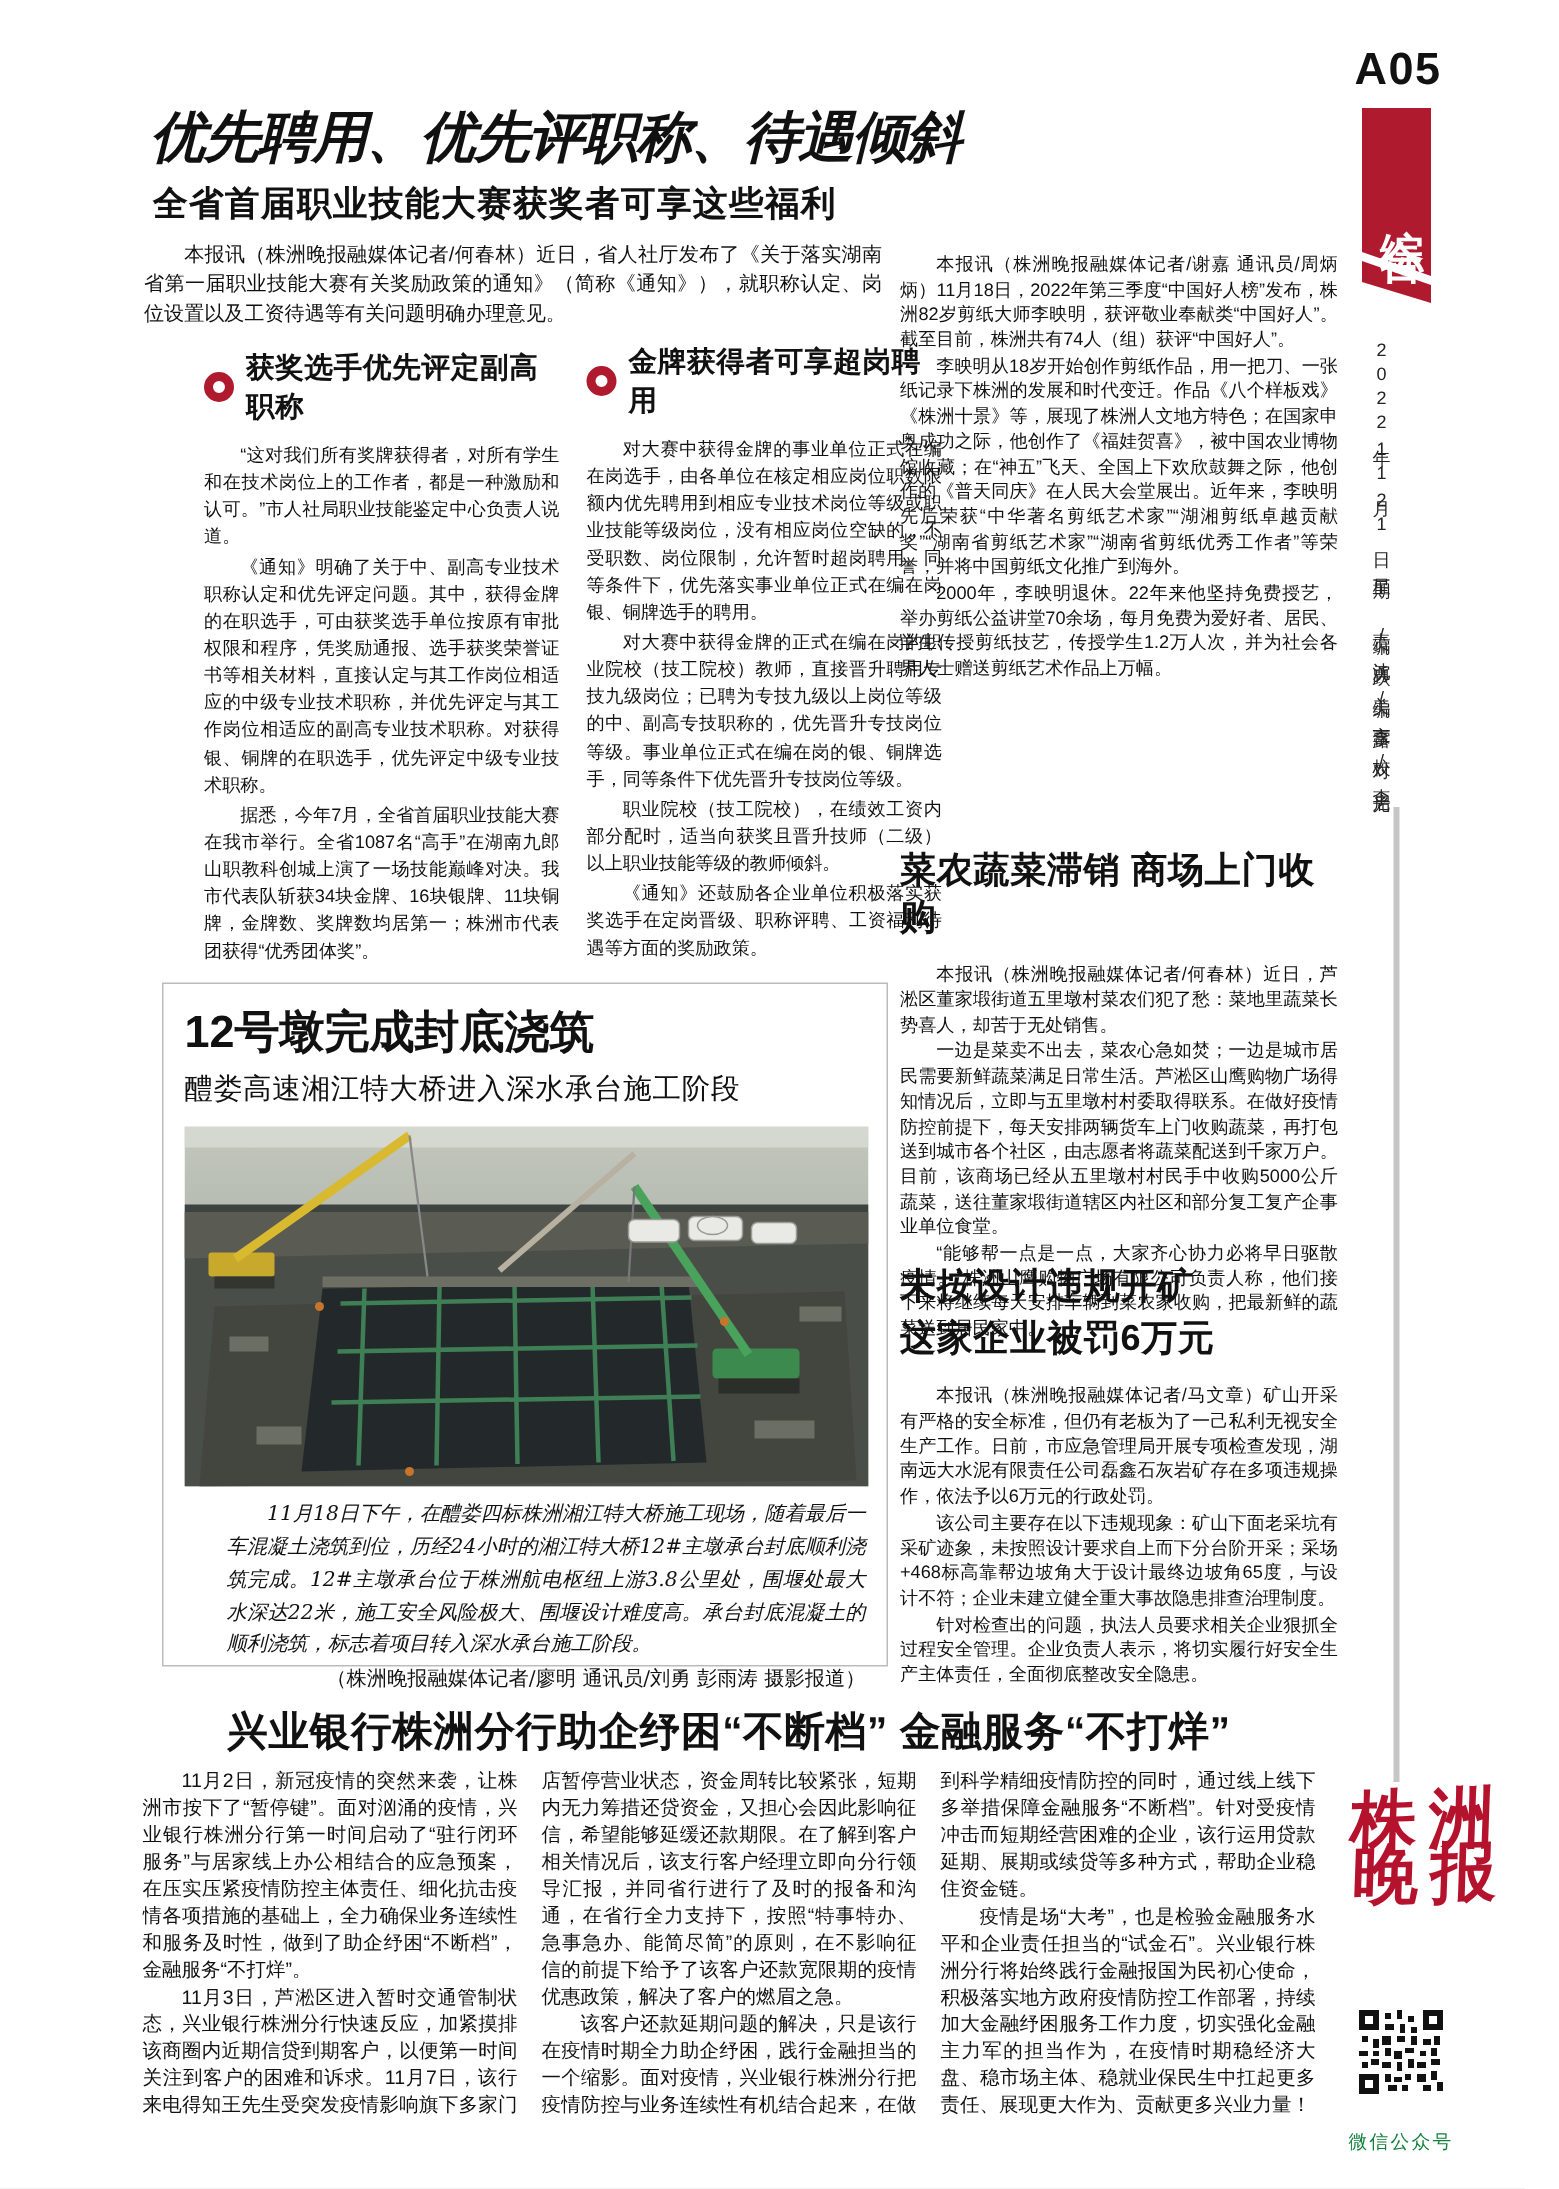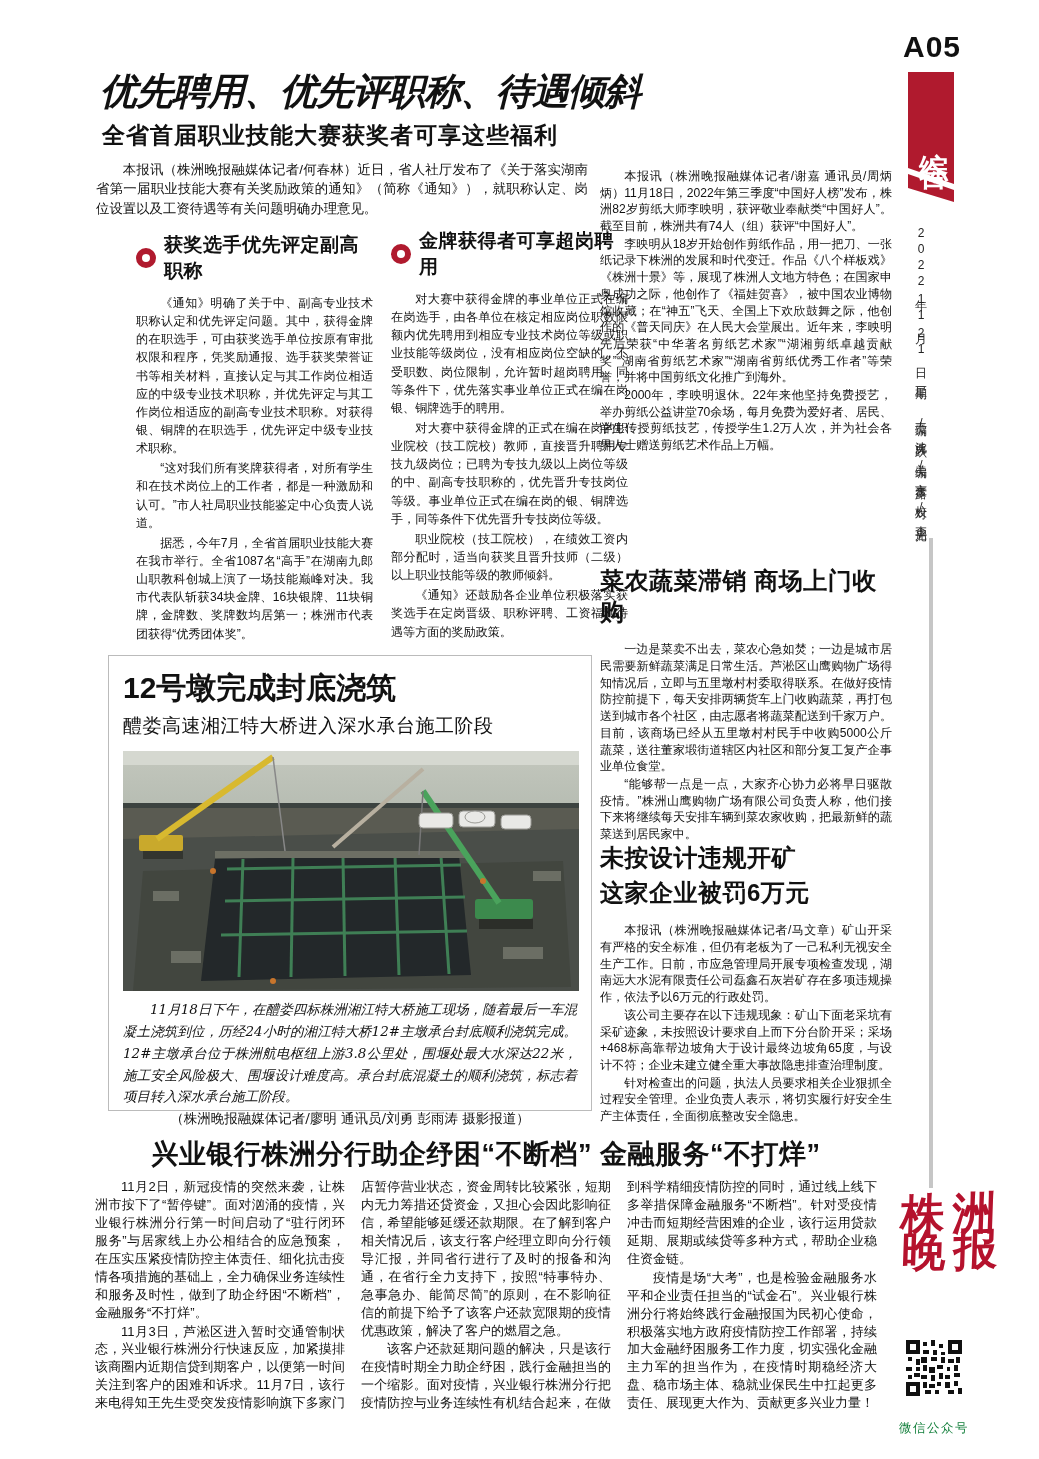--- a/index.html
+++ b/index.html
@@ -14,22 +14,22 @@
   .sec-head{display:flex;align-items:center;gap:8px;margin:4px 0 10px 0;break-inside:avoid;}
   .donut{width:8px;height:8px;border:6px solid #b01a2e;border-radius:50%;background:#fff;flex:0 0 auto;}
   .sec-title{font-size:19px;font-weight:bold;letter-spacing:.5px;}
   .body-p{font-size:12.1px;line-height:1.5;text-indent:2em;text-align:justify;margin:0 0 2px 0;}
 
   
   .photo-box{position:absolute;left:108px;top:655px;width:484px;height:456px;border:1px solid #bbb;box-sizing:border-box;padding:10px 14px;}
   .pb-title{font-size:30px;font-weight:bold;margin-top:2px;}
   .pb-subhead{font-size:19px;margin-top:4px;letter-spacing:.5px;}
   .pb-photo{margin-top:12px;width:456px;height:240px;display:block;}
-  .pb-caption{font-family:"DejaVu Serif","Liberation Serif",serif;font-style:italic;font-size:13.5px;line-height:1.62;text-indent:2em;margin-top:8px;text-align:justify;}
-  .pb-credit{font-family:"DejaVu Serif","Liberation Serif",serif;font-size:13.5px;text-align:center;margin-top:2px;}
+  .pb-caption{font-family:"DejaVu Serif","Liberation Serif",serif;font-style:italic;font-size:13.5px;line-height:1.62;text-indent:2em;margin-top:8px;text-align:justify;margin-left:28px;}
+  .pb-credit{font-family:"DejaVu Serif","Liberation Serif",serif;font-size:13.5px;text-align:right;margin-top:2px;}
 
   
   .r-art{position:absolute;left:600px;width:292px;}
   .r-head{font-size:24px;font-weight:bold;letter-spacing:.5px;line-height:1.3;margin-bottom:14px;}
   .r-p{font-size:12.1px;line-height:1.38;text-indent:2em;text-align:justify;margin:0 0 1px 0;}
 
   
   .bot-title{position:absolute;left:95px;top:1136px;width:782px;text-align:center;font-size:27px;font-weight:bold;letter-spacing:.5px;}
   .bot-body{position:absolute;left:95px;top:1178px;width:782px;height:236px;column-count:3;column-gap:16px;column-fill:auto;overflow:hidden;}
   .bot-p{font-size:13px;line-height:1.38;text-indent:2em;text-align:justify;margin:0 0 1px 0;}
@@ -54,22 +54,22 @@
 
   <h1 class="lead-headline" style="margin:0;font-style:italic;">优先聘用、优先评职称、待遇倾斜</h1>
   <div class="lead-subhead">全省首届职业技能大赛获奖者可享这些福利</div>
   <p class="lead-intro" style="margin:0;">本报讯（株洲晚报融媒体记者/何春林）近日，省人社厅发布了《关于落实湖南省第一届职业技能大赛有关奖励政策的通知》（简称《通知》），就职称认定、岗位设置以及工资待遇等有关问题明确办理意见。</p>
 
   <div class="lead-body">
     <div class="sec-head">
       <span class="donut"></span>
       <span class="sec-title">获奖选手优先评定副高职称</span>
     </div>
+    <p class="body-p">“这对我们所有奖牌获得者，对所有学生和在技术岗位上的工作者，都是一种激励和认可。”市人社局职业技能鉴定中心负责人说道。</p>
     <p class="body-p">《通知》明确了关于中、副高专业技术职称认定和优先评定问题。其中，获得金牌的在职选手，可由获奖选手单位按原有审批权限和程序，凭奖励通报、选手获奖荣誉证书等相关材料，直接认定与其工作岗位相适应的中级专业技术职称，并优先评定与其工作岗位相适应的副高专业技术职称。对获得银、铜牌的在职选手，优先评定中级专业技术职称。</p>
-    <p class="body-p">“这对我们所有奖牌获得者，对所有学生和在技术岗位上的工作者，都是一种激励和认可。”市人社局职业技能鉴定中心负责人说道。</p>
     <p class="body-p">据悉，今年7月，全省首届职业技能大赛在我市举行。全省1087名“高手”在湖南九郎山职教科创城上演了一场技能巅峰对决。我市代表队斩获34块金牌、16块银牌、11块铜牌，金牌数、奖牌数均居第一；株洲市代表团获得“优秀团体奖”。</p>
     <div class="sec-head" style="margin-top:12px;">
       <span class="donut"></span>
       <span class="sec-title">金牌获得者可享超岗聘用</span>
     </div>
     <p class="body-p">对大赛中获得金牌的事业单位正式在编在岗选手，由各单位在核定相应岗位职数限额内优先聘用到相应专业技术岗位等级或职业技能等级岗位，没有相应岗位空缺的，不受职数、岗位限制，允许暂时超岗聘用。同等条件下，优先落实事业单位正式在编在岗银、铜牌选手的聘用。</p>
     <p class="body-p">对大赛中获得金牌的正式在编在岗的职业院校（技工院校）教师，直接晋升聘用专技九级岗位；已聘为专技九级以上岗位等级的中、副高专技职称的，优先晋升专技岗位等级。事业单位正式在编在岗的银、铜牌选手，同等条件下优先晋升专技岗位等级。</p>
     <p class="body-p">职业院校（技工院校），在绩效工资内部分配时，适当向获奖且晋升技师（二级）以上职业技能等级的教师倾斜。</p>
     <p class="body-p">《通知》还鼓励各企业单位积极落实获奖选手在定岗晋级、职称评聘、工资福利待遇等方面的奖励政策。</p>
   </div>
@@ -141,20 +141,21 @@
   </div>
 
   <div class="r-art" style="top:168px;">
     <p class="r-p">本报讯（株洲晚报融媒体记者/谢嘉 通讯员/周炳炳）11月18日，2022年第三季度“中国好人榜”发布，株洲82岁剪纸大师李映明，获评敬业奉献类“中国好人”。截至目前，株洲共有74人（组）获评“中国好人”。</p>
     <p class="r-p">李映明从18岁开始创作剪纸作品，用一把刀、一张纸记录下株洲的发展和时代变迁。作品《八个样板戏》《株洲十景》等，展现了株洲人文地方特色；在国家申奥成功之际，他创作了《福娃贺喜》，被中国农业博物馆收藏；在“神五”飞天、全国上下欢欣鼓舞之际，他创作的《普天同庆》在人民大会堂展出。近年来，李映明先后荣获“中华著名剪纸艺术家”“湖湘剪纸卓越贡献奖”“湖南省剪纸艺术家”“湖南省剪纸优秀工作者”等荣誉，并将中国剪纸文化推广到海外。</p>
     <p class="r-p">2000年，李映明退休。22年来他坚持免费授艺，举办剪纸公益讲堂70余场，每月免费为爱好者、居民、学生传授剪纸技艺，传授学生1.2万人次，并为社会各界人士赠送剪纸艺术作品上万幅。</p>
   </div>
 
   <div class="r-art" style="top:565px;">
     <div class="r-head">菜农蔬菜滞销 商场上门收购</div>
+    <p class="r-p">本报讯（株洲晚报融媒体记者/何春林）近日，芦淞区董家塅街道五里墩村菜农们犯了愁：菜地里蔬菜长势喜人，却苦于无处销售。</p>
     <p class="r-p">一边是菜卖不出去，菜农心急如焚；一边是城市居民需要新鲜蔬菜满足日常生活。芦淞区山鹰购物广场得知情况后，立即与五里墩村村委取得联系。在做好疫情防控前提下，每天安排两辆货车上门收购蔬菜，再打包送到城市各个社区，由志愿者将蔬菜配送到千家万户。目前，该商场已经从五里墩村村民手中收购5000公斤蔬菜，送往董家塅街道辖区内社区和部分复工复产企事业单位食堂。</p>
     <p class="r-p">“能够帮一点是一点，大家齐心协力必将早日驱散疫情。”株洲山鹰购物广场有限公司负责人称，他们接下来将继续每天安排车辆到菜农家收购，把最新鲜的蔬菜送到居民家中。</p>
   </div>
 
   <div class="r-art" style="top:842px;">
     <div class="r-head" style="margin-bottom:4px;">未按设计违规开矿</div>
     <div class="r-head">这家企业被罚6万元</div>
     <p class="r-p">本报讯（株洲晚报融媒体记者/马文章）矿山开采有严格的安全标准，但仍有老板为了一己私利无视安全生产工作。日前，市应急管理局开展专项检查发现，湖南远大水泥有限责任公司磊鑫石灰岩矿存在多项违规操作，依法予以6万元的行政处罚。</p>
     <p class="r-p">该公司主要存在以下违规现象：矿山下面老采坑有采矿迹象，未按照设计要求自上而下分台阶开采；采场+468标高靠帮边坡角大于设计最终边坡角65度，与设计不符；企业未建立健全重大事故隐患排查治理制度。</p>
     <p class="r-p">针对检查出的问题，执法人员要求相关企业狠抓全过程安全管理。企业负责人表示，将切实履行好安全生产主体责任，全面彻底整改安全隐患。</p>

